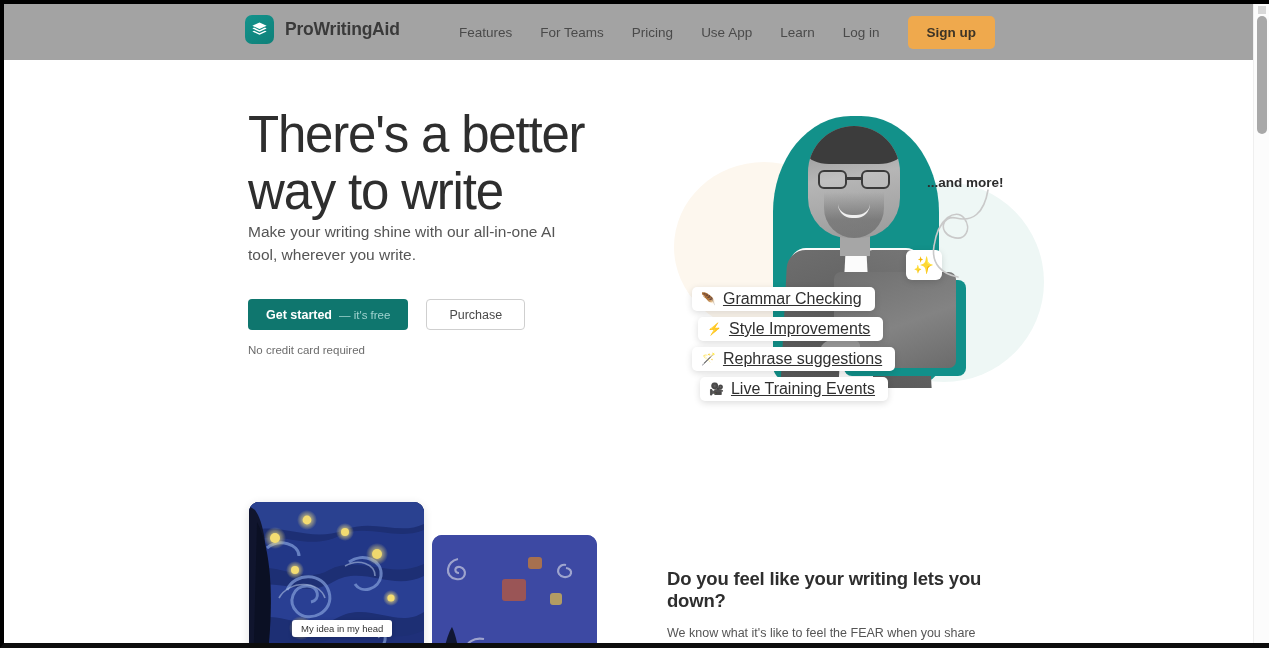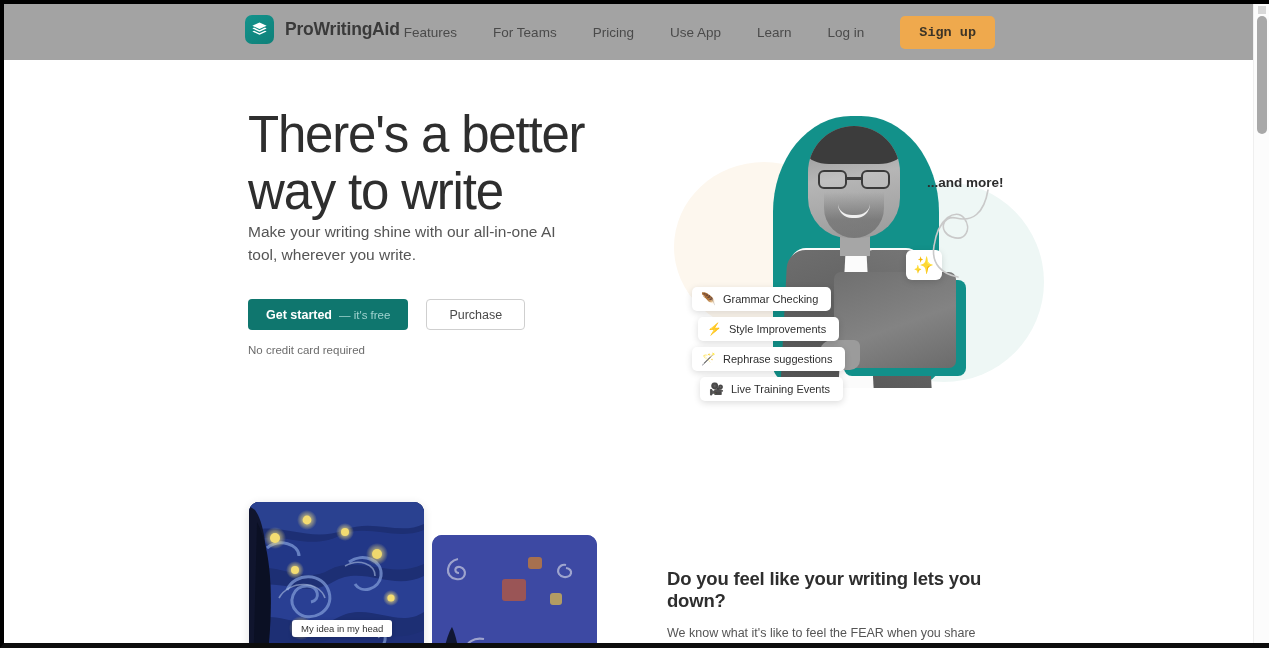--- a/index.html
+++ b/index.html
@@ -65,35 +65,35 @@
     display:flex; align-items:center; justify-content:center;
     flex:none;
   }
   #brand-name {
     font-size:17.5px; font-weight:bold; color:#3a3a3a;
     letter-spacing:-.2px; white-space:nowrap;
   }
 
   #main-nav {
     position:absolute; right:258px; top:0;
-    height:56px; display:flex; align-items:center; gap:8px;
+    height:56px; display:flex; align-items:center; gap:0;
   }
   .nav-link {
     font-size:13.5px; color:#4a4a4a;
     padding:6px 14px; white-space:nowrap;
     cursor:pointer; text-decoration:none;
   }
   #signup-button {
     margin-left:14px;
     background:#efa94d;
     color:#3d3426;
     font-size:13.5px; font-weight:bold;
     padding:9px 19px; border-radius:5px;
     border:none; cursor:pointer; white-space:nowrap;
-    font-family:Liberation Mono, monospace;
+    font-family:Liberation Sans, sans-serif;
   }
 
   
   #hero {
     position:absolute; top:56px; left:0; right:0; height:420px;
   }
   #hero-copy { position:absolute; left:244px; top:46px; width:400px; }
   #hero-title {
     font-size:51px; line-height:57px; font-weight:normal;
     color:#2e2e2e; letter-spacing:-1.2px;
@@ -234,21 +234,21 @@
   
   #feature-chip-list { position:absolute; left:28px; top:185px; }
   .feature-chip {
     background:#fff; border-radius:5px;
     box-shadow:0 2px 7px rgba(0,0,0,.14);
     height:24px; margin-bottom:6px;
     display:inline-flex; align-items:center; gap:7px;
     padding:0 13px 0 9px; white-space:nowrap;
   }
   .feature-chip-icon { font-size:12px; line-height:1; }
-  .feature-chip-label { font-size:11px; color:#2f2f2f; }
+  .feature-chip-label { font-size:16px; color:#2f2f2f;text-decoration:underline; }
   .chip-1 { margin-left:0px; }
   .chip-2 { margin-left:6px; }
   .chip-3 { margin-left:0px; }
   .chip-4 { margin-left:8px; }
 
   
   #section-two { position:absolute; top:476px; left:0; right:0; bottom:0; }
 
   #artwork-group { position:absolute; left:245px; top:22px; }
   #starry-card {

